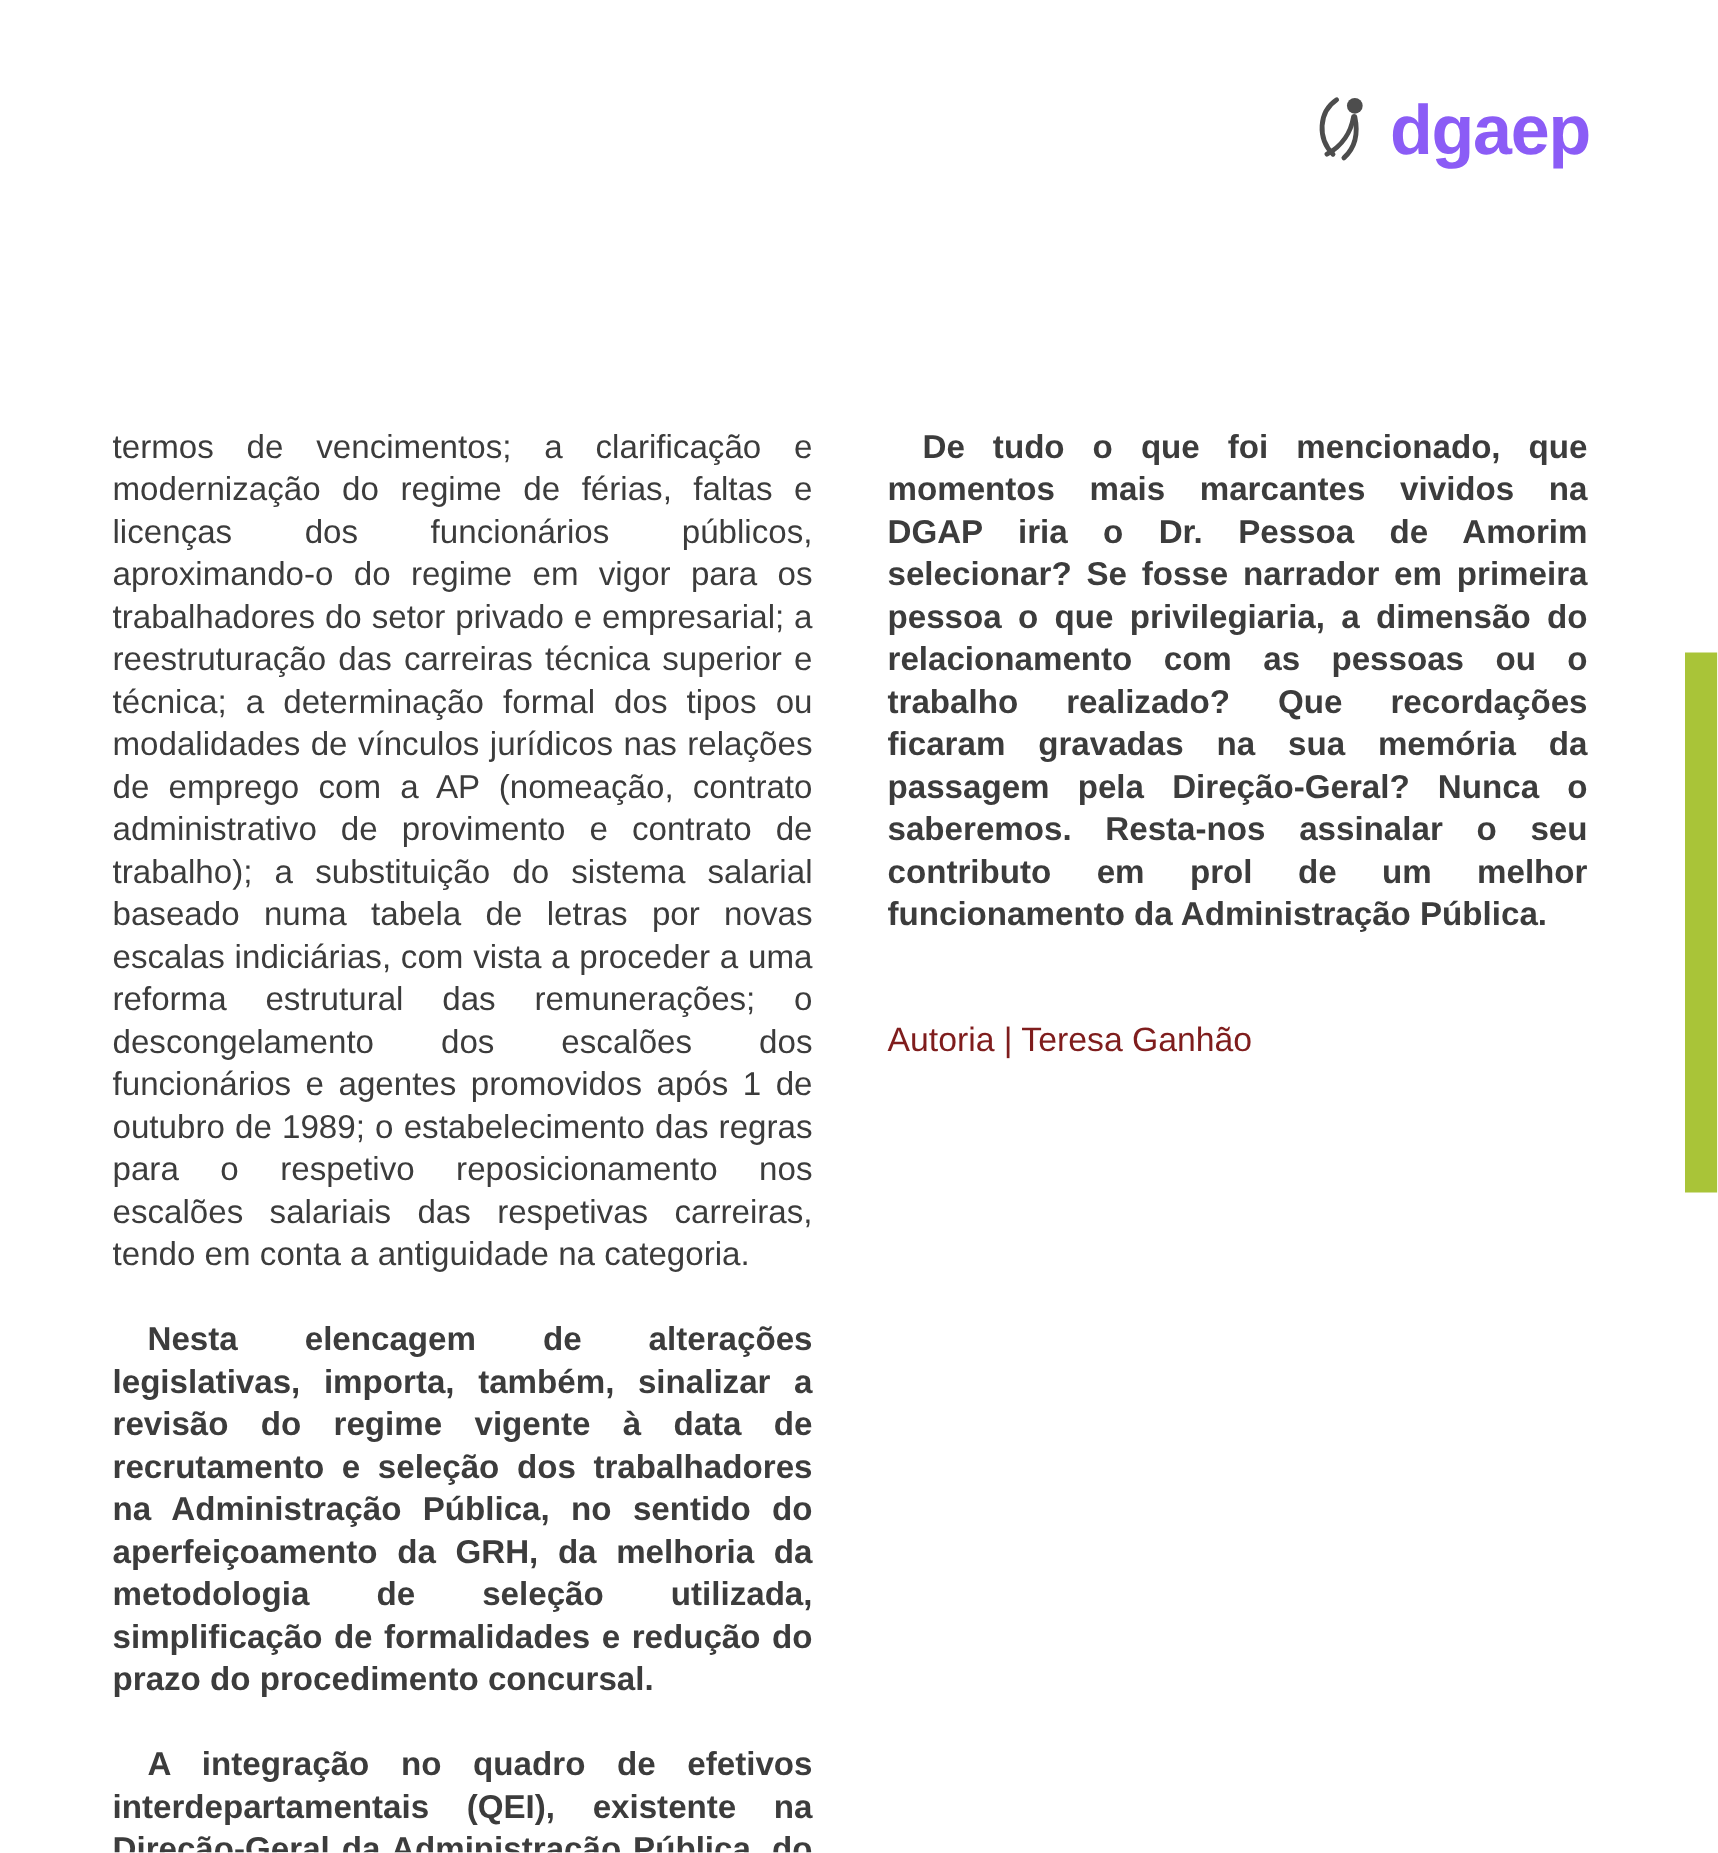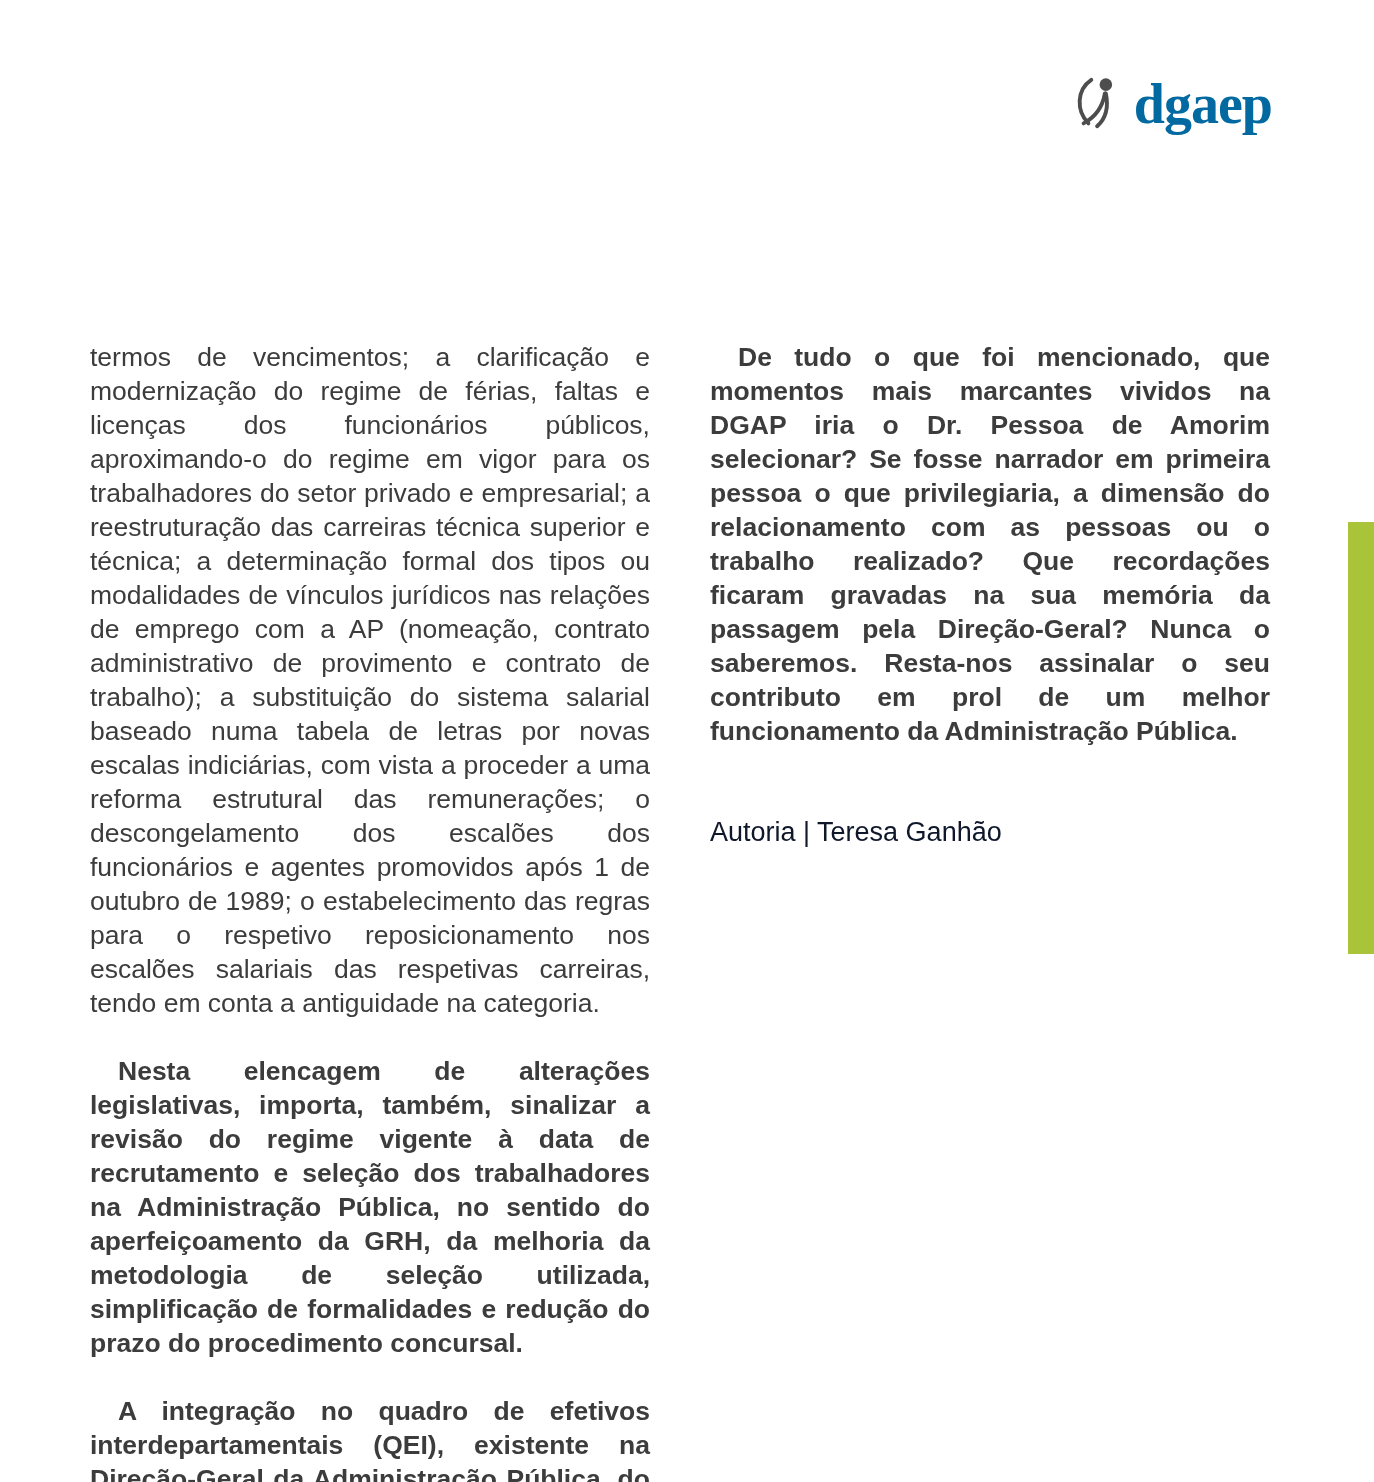--- a/index.html
+++ b/index.html
@@ -24,23 +24,22 @@
     display: flex;
     align-items: center;
     gap: 2px;
     color: #4d4d4d;
   }
   .logo-icon { width: 62px; height: 64px; display: block; }
   .logo-text {
     font-size: 56px;
     font-weight: 600;
     letter-spacing: -1px;
-    color: #0369a1;
+    color: #8b5cf6;
     line-height: 1;
-    font-family: Liberation Serif, serif;
   }
 
   
   .columns {
     position: absolute;
     top: 340px;
     left: 90px;
     width: 1180px;
     display: flex;
     gap: 60px;
@@ -53,21 +52,21 @@
     text-align: justify;
   }
   .col p { margin: 0 0 34px 0; }
   .col p.indent { text-indent: 28px; font-weight: bold; }
 
   .signature {
     margin-top: 62px;
     text-align: left;
     line-height: 45px;
     font-size: 27px;
-    color: #0f172a;
+    color: #7f1d1d;
   }
   .signature p { margin: 0; }
 
   
   .green-bar {
     position: absolute;
     top: 522px;
     right: 0;
     width: 26px;
     height: 432px;

